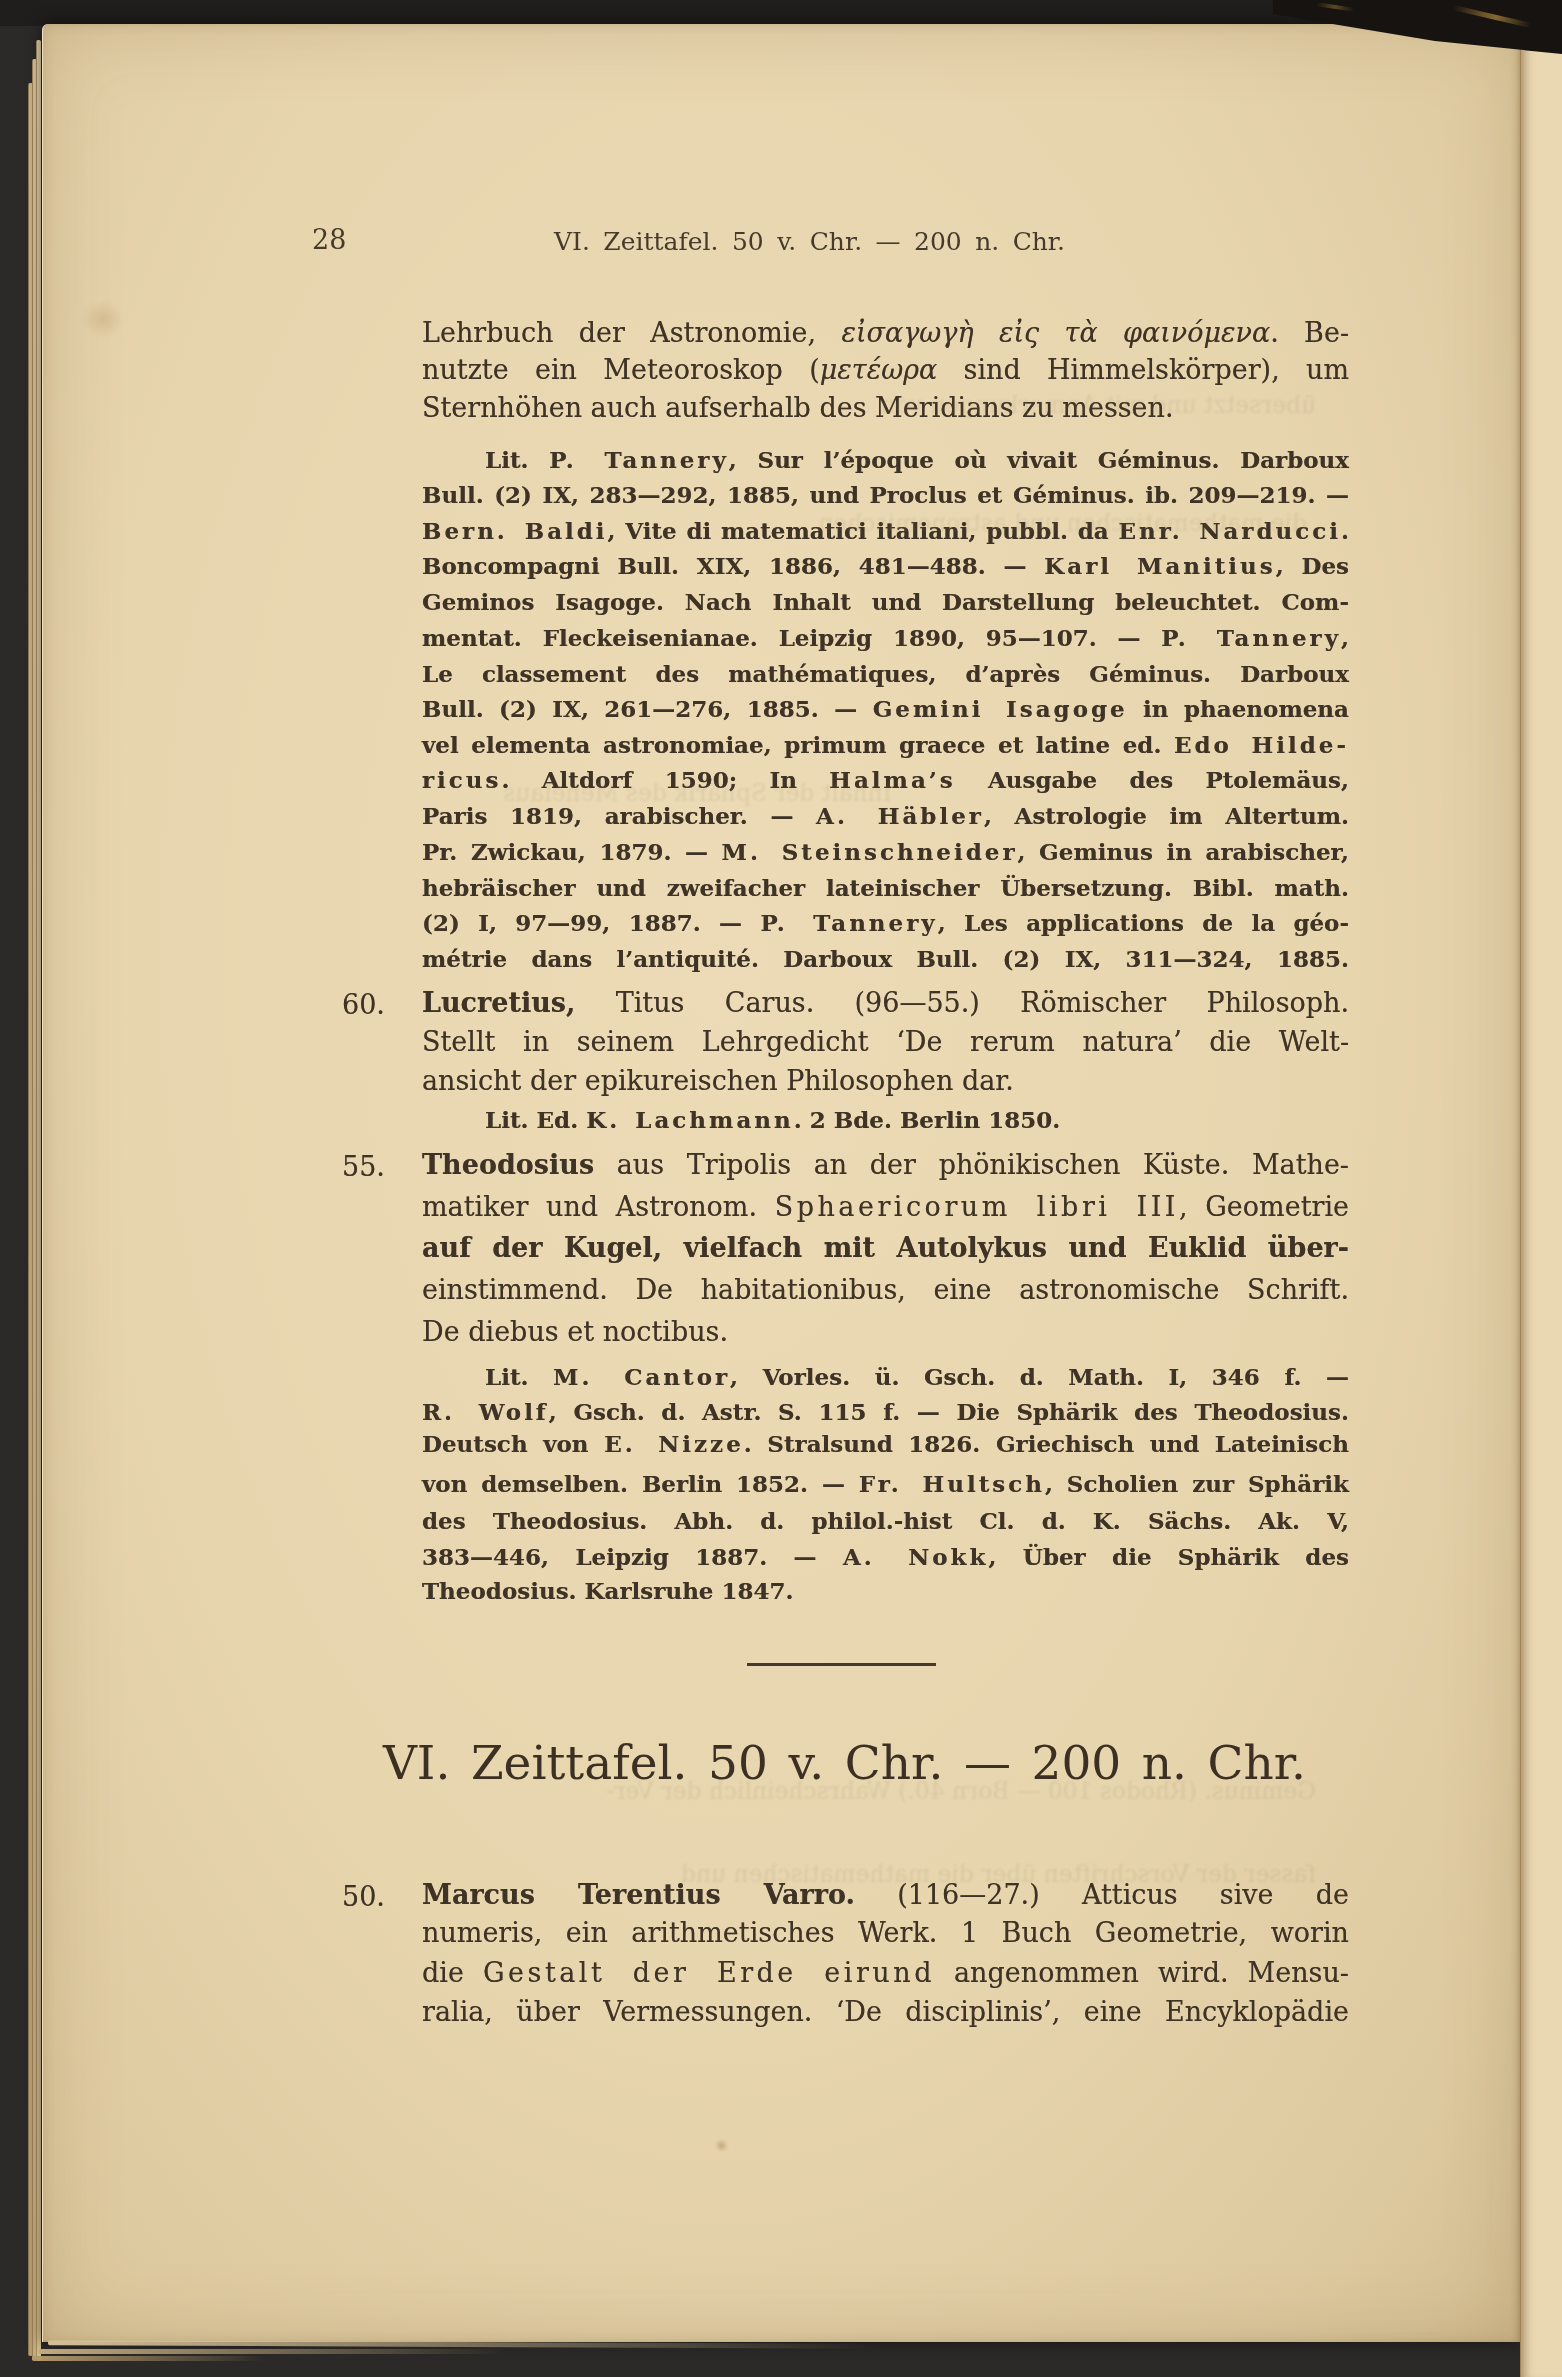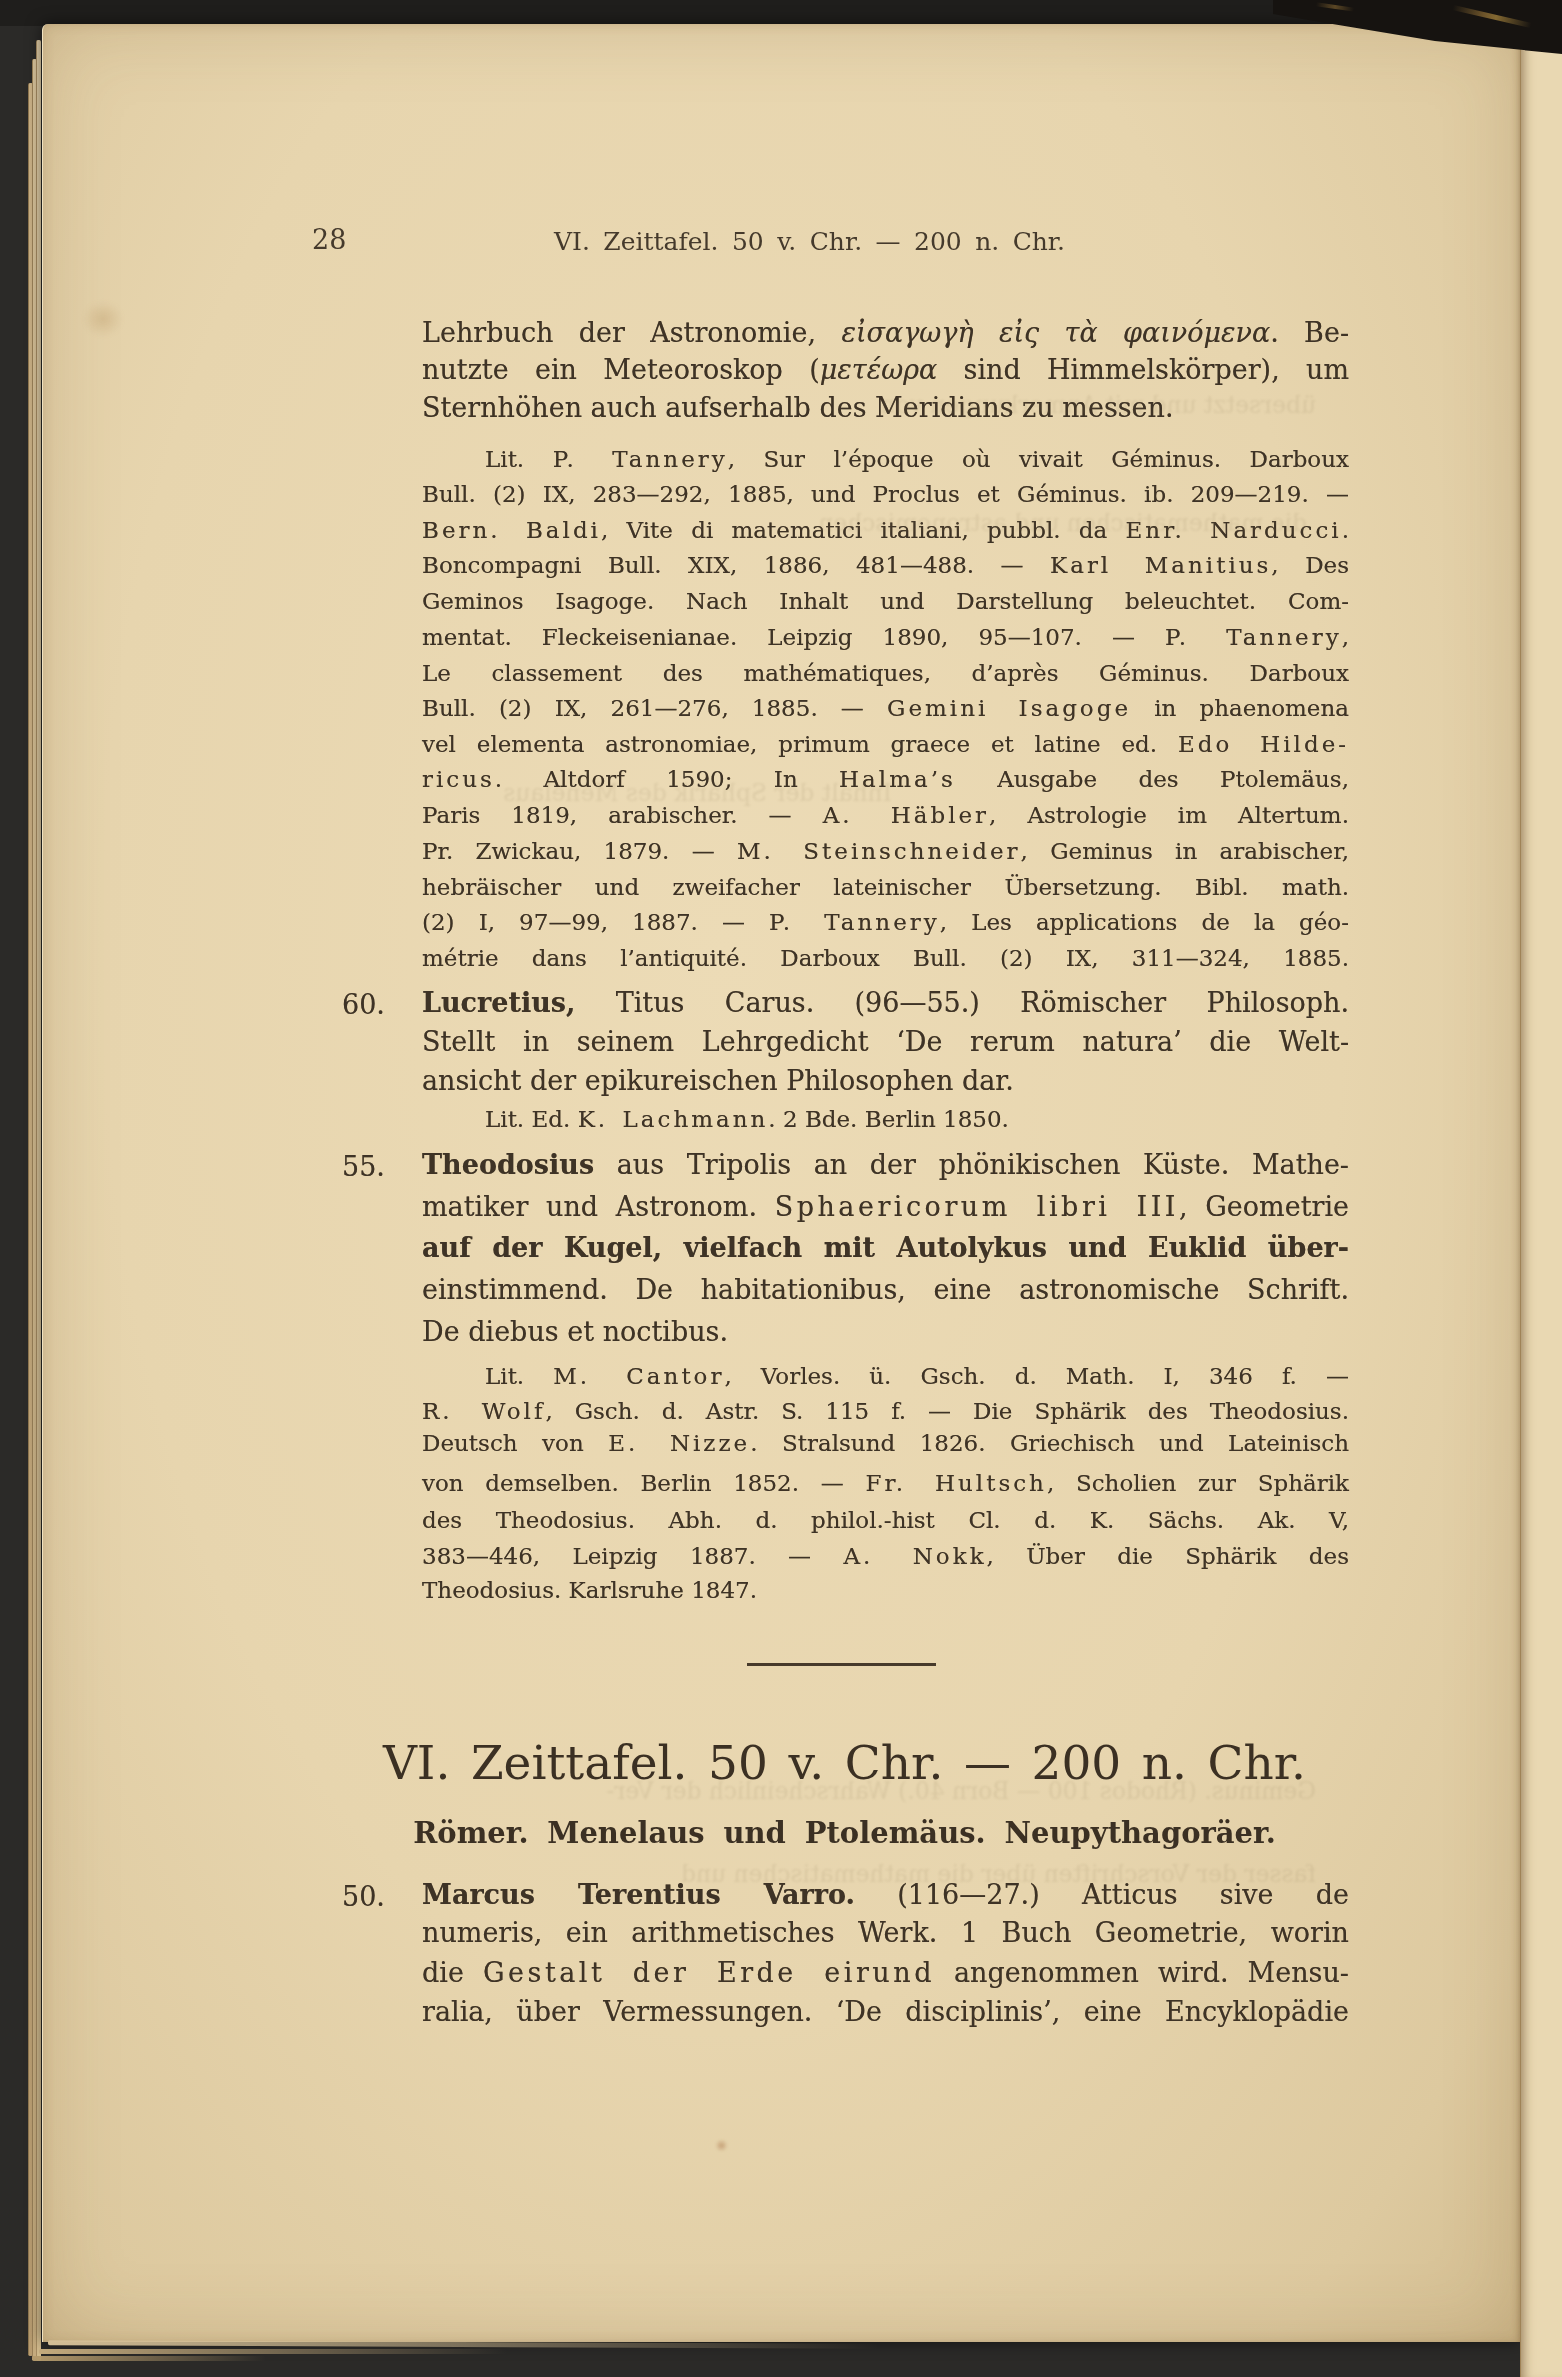--- a/index.html
+++ b/index.html
@@ -30,21 +30,21 @@
                background:linear-gradient(90deg,rgba(138,106,51,0),#8a6a33 40%,#a8853d 55%,rgba(138,106,51,0));}
   #gold-streak2{position:absolute;left:1316px;top:5.2px;width:38px;height:3.5px;opacity:.6;transform:rotate(8deg);
                background:linear-gradient(90deg,rgba(138,106,51,0),#8a6a33,rgba(138,106,51,0));}
   
   .stain{position:absolute;border-radius:50%;filter:blur(2.6px);}
   #stain1{left:83px;top:301px;width:40px;height:36px;background:radial-gradient(rgba(158,112,52,.22),rgba(158,112,52,0) 70%);}
   #stain2{left:715px;top:2139px;width:13px;height:13px;filter:blur(0.9px);background:radial-gradient(rgba(150,84,40,.38),rgba(150,84,40,0) 70%);}
   
   .line{position:absolute;color:#3e3326;text-shadow:0 0 0.5px rgba(62,47,27,.55);}
   .body{font-size:27px;line-height:27px;}
-  .lit{font-size:23px;line-height:23.4px;}
+  .lit{font-size:23px;line-height:23.4px;font-weight:bold;}
   .just{text-align:justify;text-align-last:justify;text-justify:inter-word;}
   .ind{text-indent:63px;}
   .sp{letter-spacing:.13em;word-spacing:.18em;}
   .b{font-weight:700;}
   .gr{font-style:italic;}
   .num{position:absolute;font-size:27px;color:#3e3326;text-shadow:0 0 0.5px rgba(62,47,27,.55);}
   #page-number{position:absolute;left:264px;top:224px;font-size:27px;color:#453a2c;margin-left:48px;}
   #running-head{position:absolute;left:329px;top:227px;width:961px;text-align:center;font-size:25px;
                 word-spacing:.22em;color:#453a2c;}
   #section-rule{position:absolute;left:747px;top:1663px;width:189px;height:2.6px;background:#473a2b;}
@@ -121,21 +121,20 @@
       <div class="line lit" style="top: 1579px; left: 422px; width: 927px;"><span>Theodosius.  Karlsruhe 1847.</span></div>
       <div class="line body just" style="top: 1881px; left: 422px; width: 927px;"><span class="b">Marcus Terentius Varro.</span><span>  (116—27.)  Atticus sive de</span></div>
       <span class="num" style="top: 1881px; left: 342px;">50.</span>
       <div class="line body just" style="top: 1919px; left: 422px; width: 927px;"><span>numeris, ein arithmetisches Werk.  1 Buch Geometrie, worin</span></div>
       <div class="line body just" style="top: 1959px; left: 422px; width: 927px;"><span>die </span><span class="sp">Gestalt der Erde eirund</span><span> angenommen wird.  Mensu-</span></div>
       <div class="line body just" style="top: 1998px; left: 422px; width: 927px;"><span>ralia, über Vermessungen.  ‘De disciplinis’, eine Encyklopädie</span></div>
     </div>
 
   <div id="section-rule"></div>
   <div id="section-heading">VI. Zeittafel.  50 v. Chr. — 200 n. Chr.</div>
-  <div id="section-subheading">Römer.  Menelaus und Ptolemäus.  Neupythagoräer.</div>
 
   <div id="ghost-layer">
       <div class="ghost" style="top: 391px; left: 866px; width: 450px;">übersetzt und mit Anmerkungen von</div>
       <div class="ghost" style="top: 509px; left: 805px; width: 502px;">die mathematischen und astronomischen</div>
       <div class="ghost" style="top: 779px; left: 407px; width: 485px;">Inhalt der Sphärik des Menelaus</div>
       <div class="ghost" style="top: 1777px; left: 372px; width: 944px;">Geminus. (Rhodos 100 — Born 40.) Wahrscheinlich der Ver-</div>
       <div class="ghost" style="top: 1860px; left: 372px; width: 944px;">fasser der Vorschriften über die mathematischen und</div>
     </div>
 </div>
 

